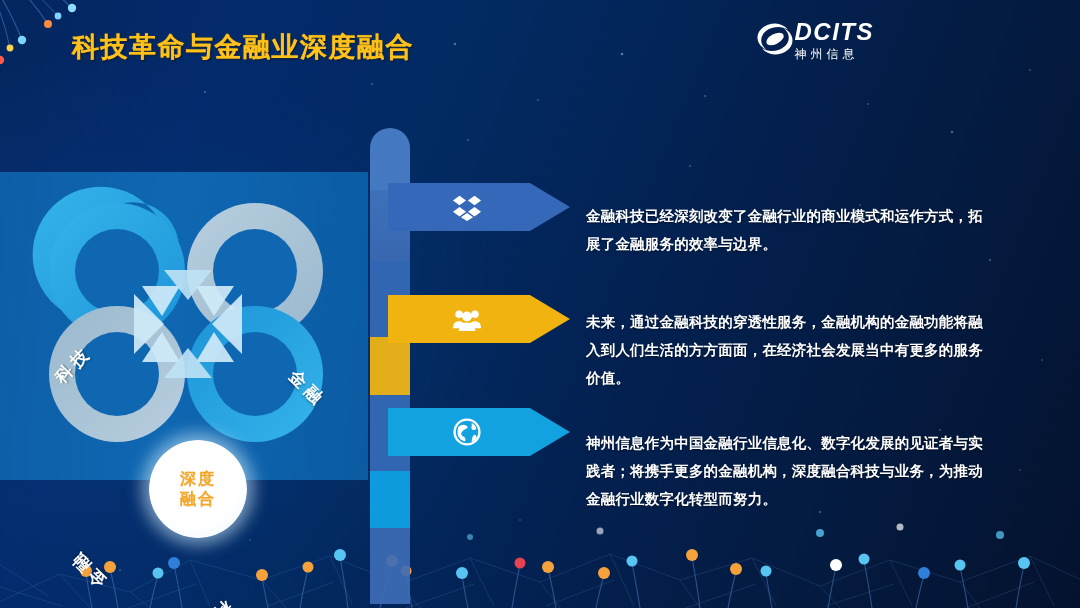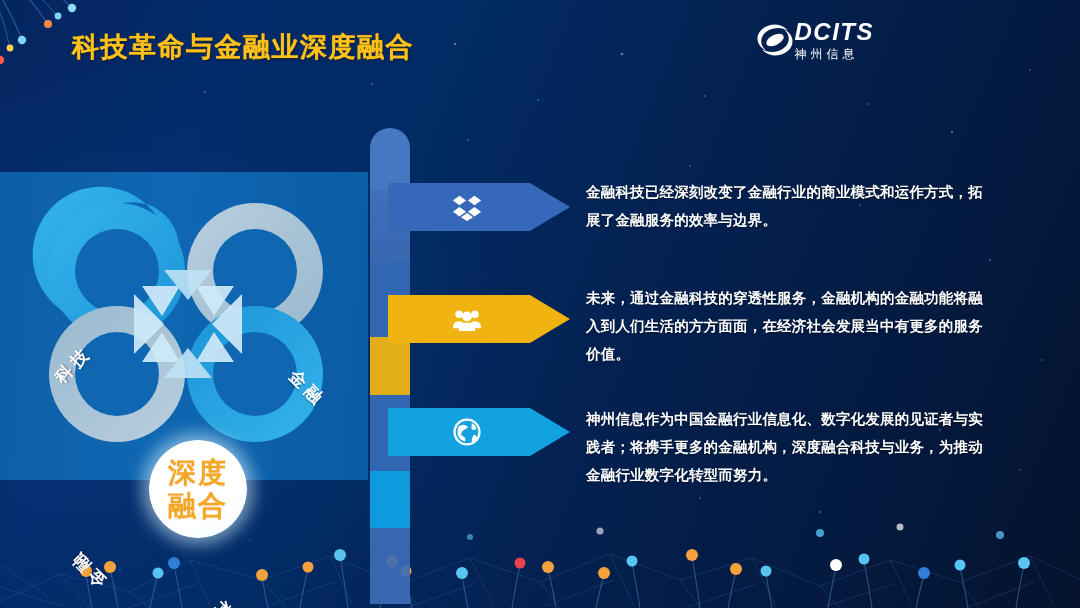--- a/index.html
+++ b/index.html
@@ -31,21 +31,21 @@
   #header { position:absolute; left:0; top:0; width:896px; height:92px; }
 
   #title {
     position:absolute; left:72px; top:29px;
     font-size:27px; font-weight:bold; letter-spacing:1.5px;
     color:#ffc21c;
     text-shadow:0 0 1px #e8a400, 1px 1px 2px rgba(0,0,0,.55);
     white-space:nowrap;
   }
 
-  #logo { position:absolute; right:22px; top:20px; display:flex; align-items:center; }
+  #logo { position:absolute; right:22px; top:20px; display:flex; }
   #logo-mark { width:40px; height:38px; flex:0 0 auto; }
   #logo-text { display:flex; flex-direction:column; line-height:1; }
   #logo-en {
     font-size:24px; font-weight:bold; color:#ffffff;
     letter-spacing:1.5px; font-style:italic;
   }
   #logo-cn {
     font-size:12px; color:#ffffff; letter-spacing:4px;
     margin-top:4px; font-weight:normal;
   }
@@ -69,21 +69,21 @@
 
   #center-circle {
     position:absolute; left:149px; top:268px; width:98px; height:98px;
     border-radius:50%;
     background:radial-gradient(circle at 42% 36%, #ffffff 58%, #f4fbff 82%, #e3f2fb 100%);
     box-shadow:0 0 16px 7px rgba(210,240,255,.55);
     display:flex; flex-direction:column; align-items:center; justify-content:center;
     gap:2px;
   }
   .center-line {
-    color:#f5a623; font-size:28px; font-weight:bold; letter-spacing:2px;
+    color:#f5a623; font-size:16px; font-weight:bold; letter-spacing:2px;
     line-height:1.12; text-shadow:0 1px 1px rgba(180,110,0,.25);
   }
 
   
   #column {
     position:absolute; left:370px; top:128px; width:40px; height:476px;
     border-radius:20px 20px 0 0;
     background:linear-gradient(180deg,
       #4a7fc9 0%, #4a7fc9 13%,
       #4377c2 13%, #3d6cb6 28%,
@@ -108,20 +108,21 @@
   #chevron-0 { top:183px; background:#3568b8; }
   #chevron-1 { top:295px; background:#f0b310; }
   #chevron-2 { top:408px; background:#12a2e0; }
 
   
   .text-block {
     position:absolute; left:586px; width:404px;
     color:#ffffff; font-size:14.5px; font-weight:bold;
     line-height:1.92; letter-spacing:.2px;
     text-shadow:0 1px 2px rgba(0,0,0,.45);
+    margin-top:24px;
   }
   #text-block-0 { top:179px; }
   #text-block-1 { top:285px; }
   #text-block-2 { top:406px; }
 </style>
 </head>
 <body>
 
 <div id="slide">
 

